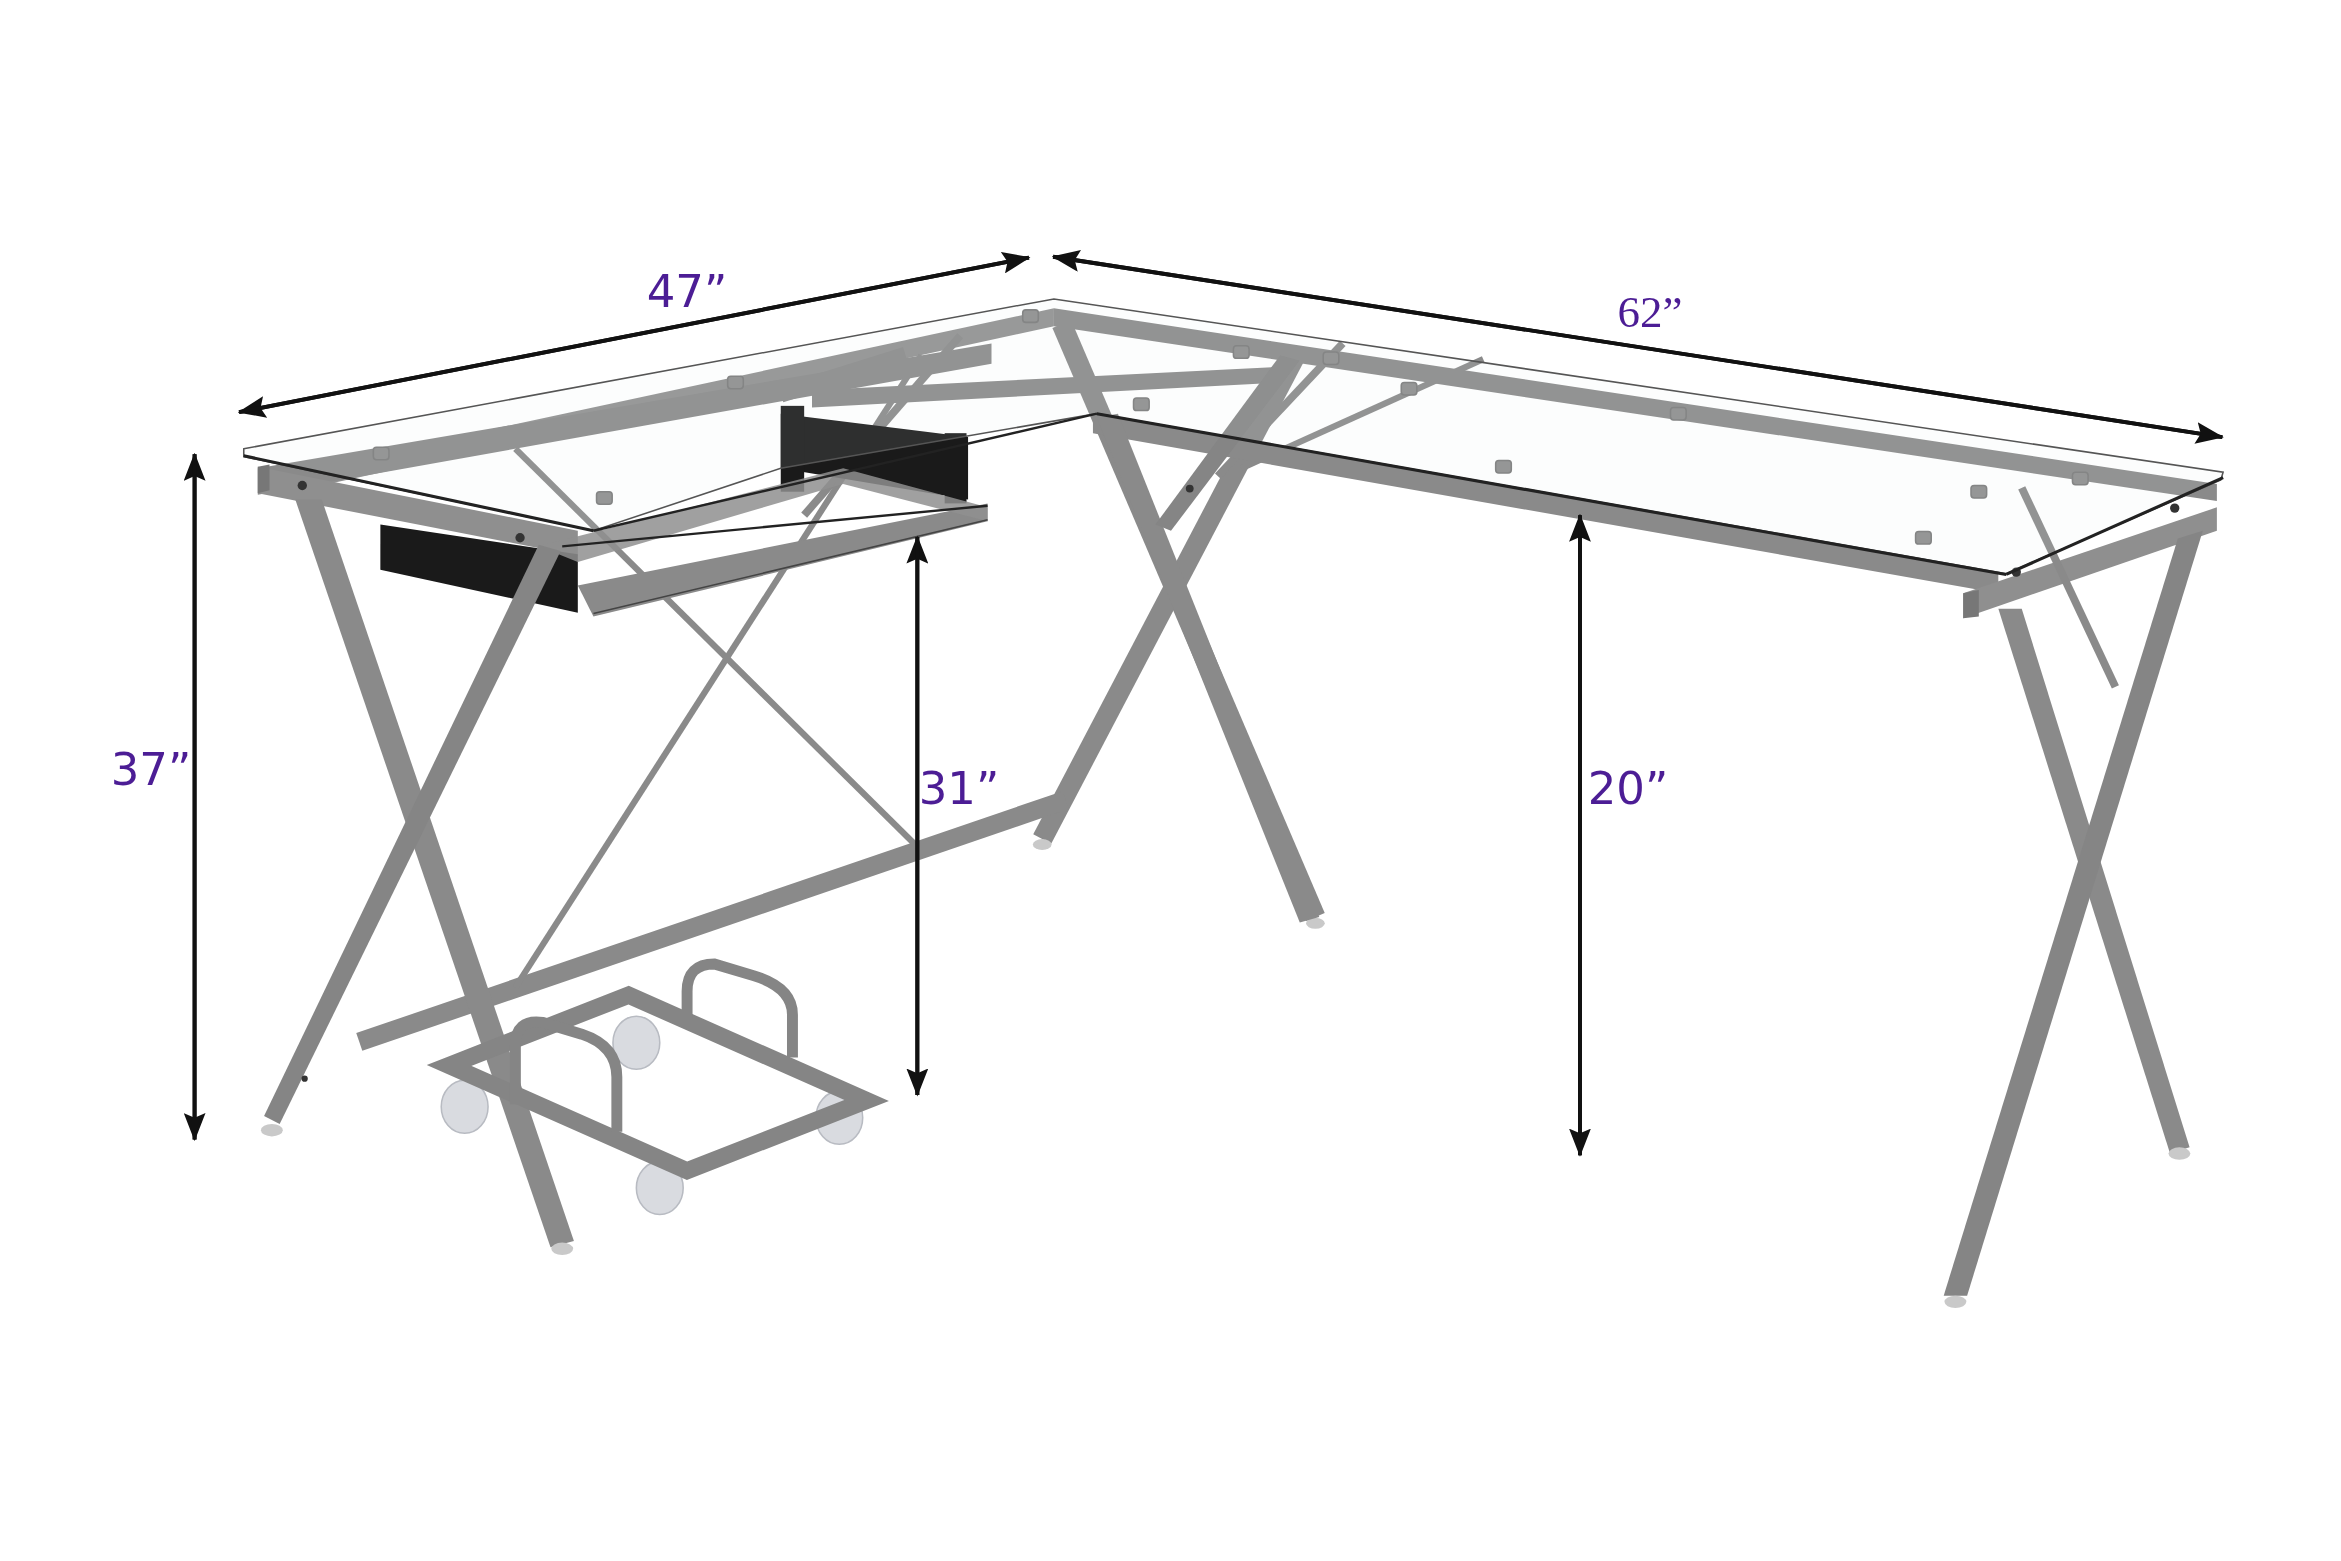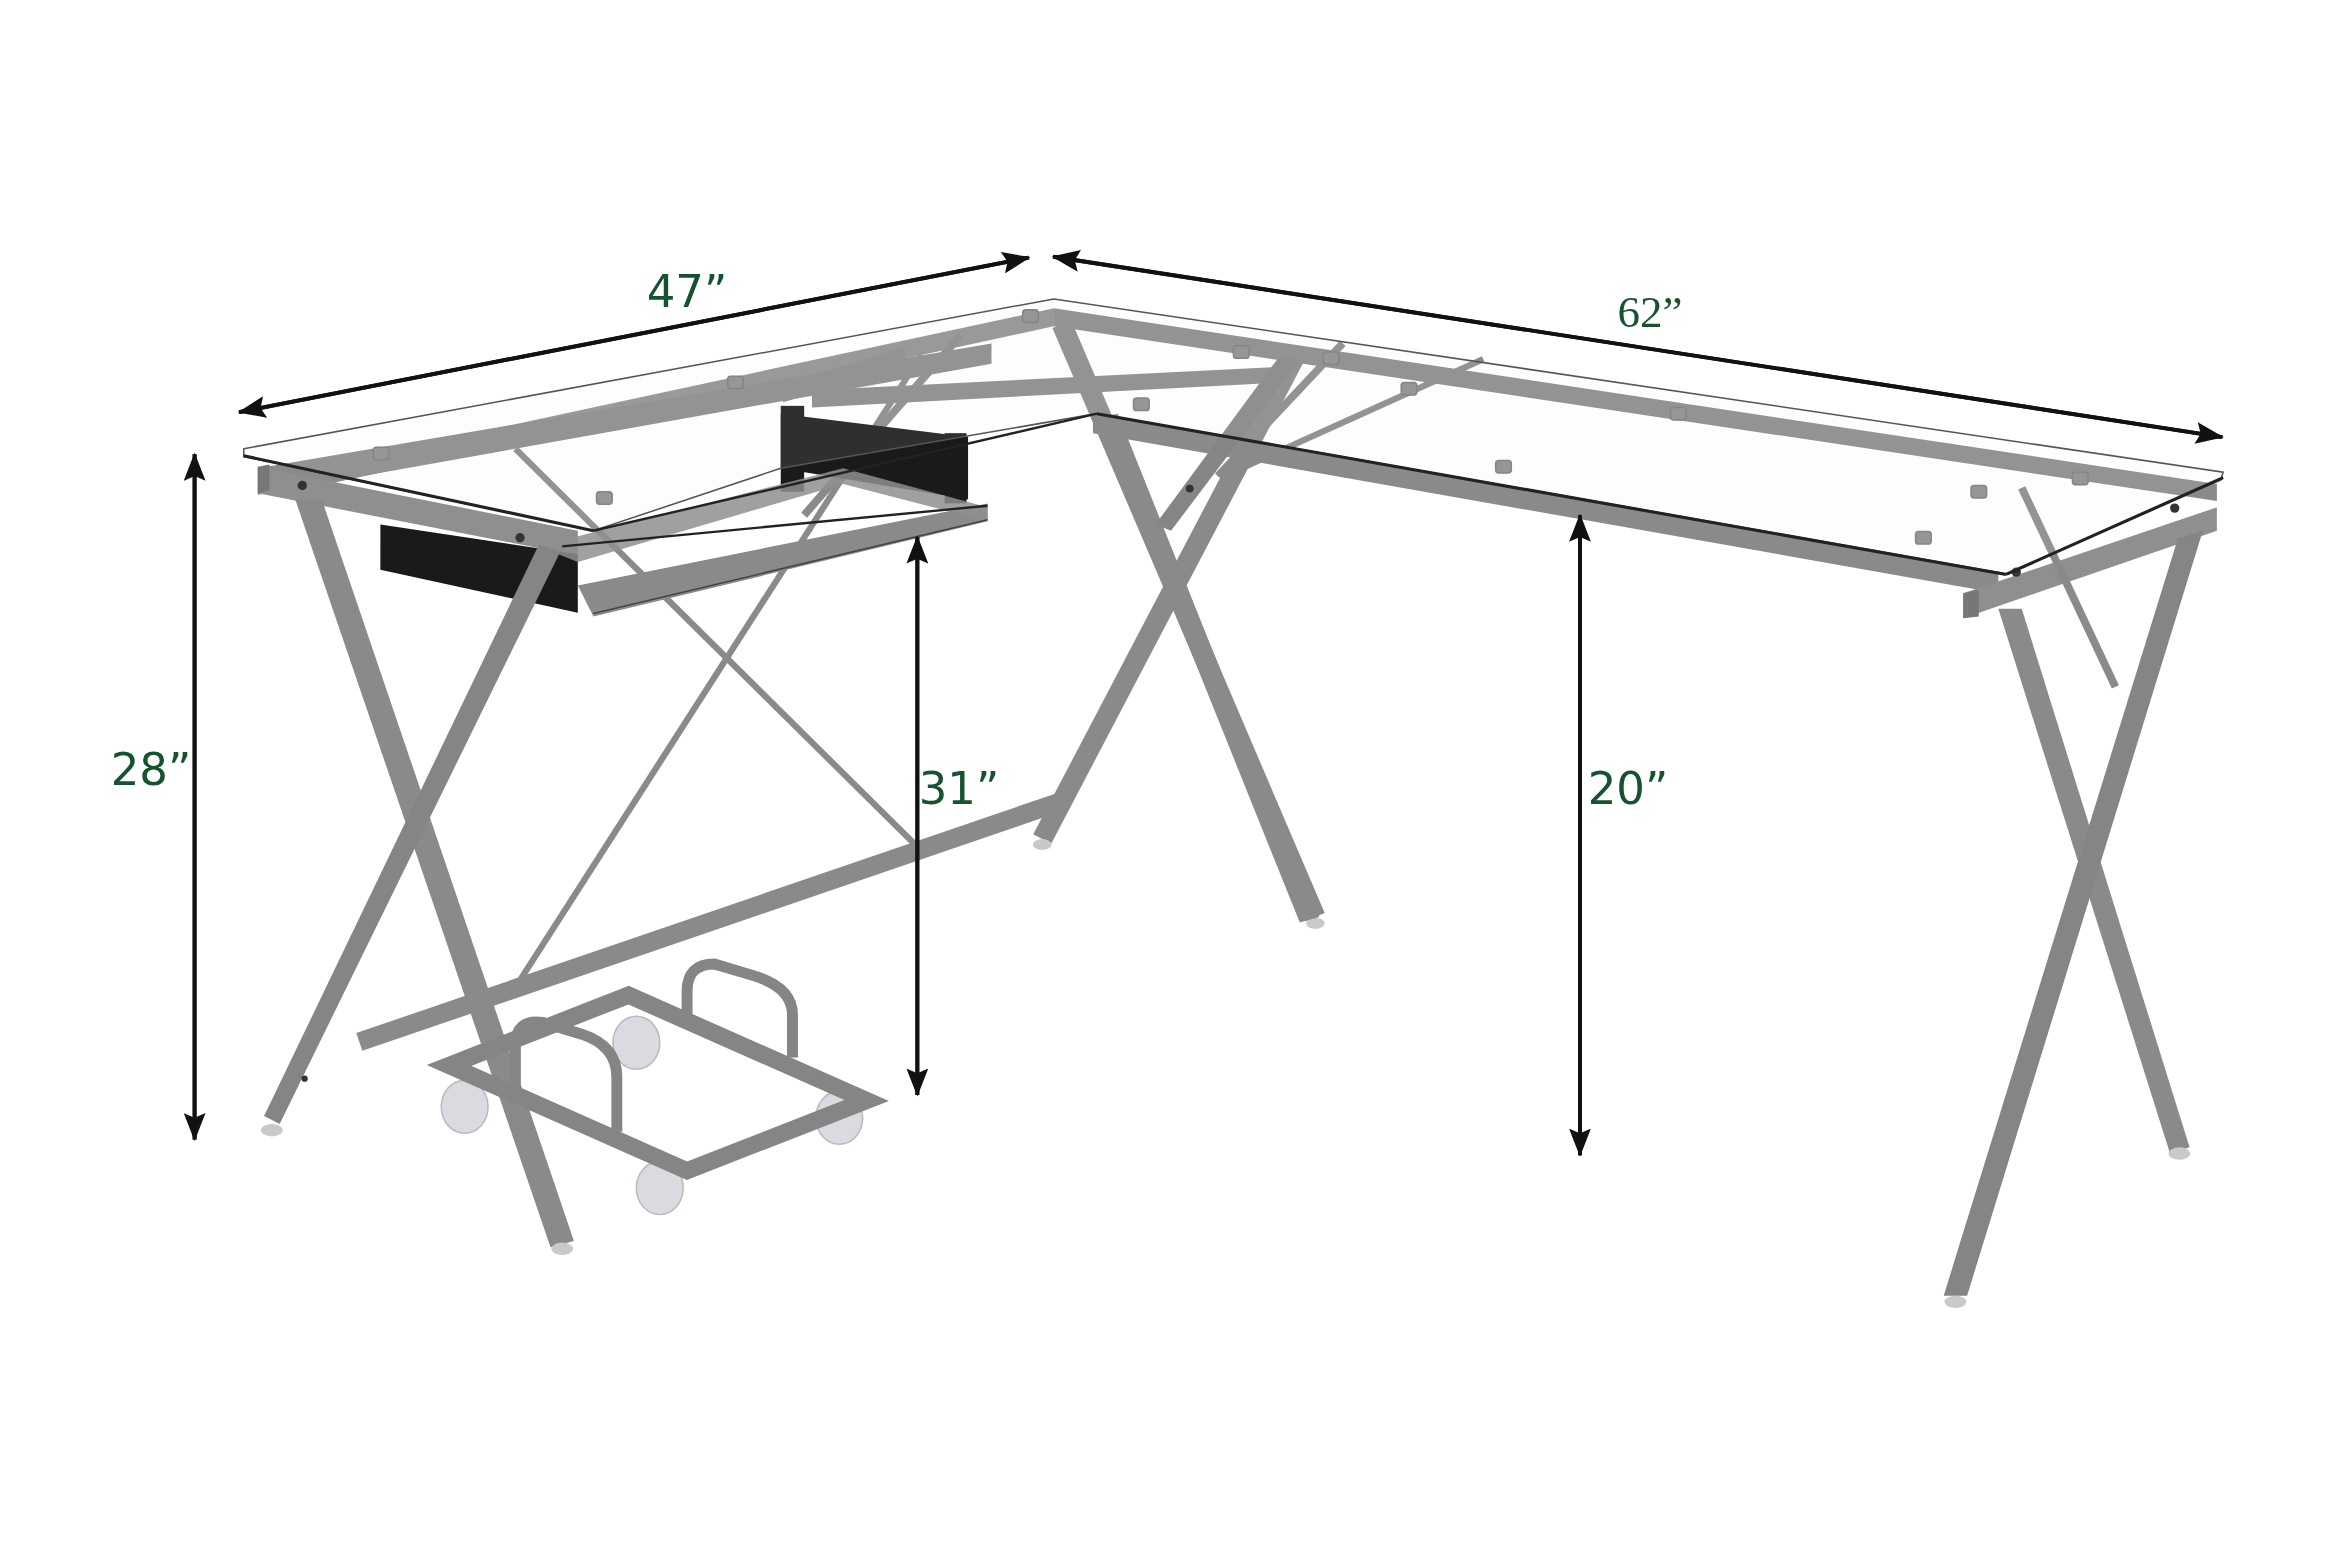--- a/index.html
+++ b/index.html
@@ -1,19 +1,19 @@
 <!DOCTYPE html>
 <html style="font-size:12.5px"><head>
 <meta charset="utf-8">
 <style>
   html, body { margin: 0; padding: 0; background: #ffffff; }
   body { width: 2342px; height: 1561px; position: relative; overflow: hidden;
          font-family: "Liberation Sans", "DejaVu Sans", sans-serif; }
   #canvas { position: absolute; left: 0; top: 0; width: 2342px; height: 1561px; }
-  .dim-label { position: absolute; font-size: 45px; color: #14532d;
+  .dim-label { position: absolute; font-size: 45px; color: #4c1d95;
                font-family: "DejaVu Sans", "Liberation Sans", sans-serif;
                white-space: nowrap; transform: translate(-50%, -50%); line-height: 1; }
 </style>
 </head>
 <body>
 
 <svg id="canvas" viewBox="0 0 3000 2000" xmlns="http://www.w3.org/2000/svg">
   <defs>
     <marker id="ah" markerWidth="12" markerHeight="10" refX="11" refY="5" orient="auto" markerUnits="userSpaceOnUse" viewBox="0 0 12 10">
       <path d="M0,0 L12,5 L0,10 Z" fill="#111111"></path>
@@ -156,16 +156,16 @@
     <line x1="1175" y1="1403" x2="1175" y2="688" marker-end="url(#ahBig)"></line>
     <line x1="1175" y1="688" x2="1175" y2="1403" marker-end="url(#ahBig)"></line>
 
     <line x1="2024" y1="1480" x2="2024" y2="660" marker-end="url(#ahBig)"></line>
     <line x1="2024" y1="660" x2="2024" y2="1480" marker-end="url(#ahBig)"></line>
   </g>
 </svg>
 
 <div class="dim-label" style="left:687px; top:291px;">47”</div>
 <div class="dim-label" style="left:1650px; top:312px;font-family:Liberation Serif, serif;">62”</div>
-<div class="dim-label" style="left:151px; top:769px;">28”</div>
+<div class="dim-label" style="left:151px; top:769px;">37”</div>
 <div class="dim-label" style="left:959px; top:788px;">31”</div>
 <div class="dim-label" style="left:1628px; top:788px;">20”</div>
 
 
 </body></html>

